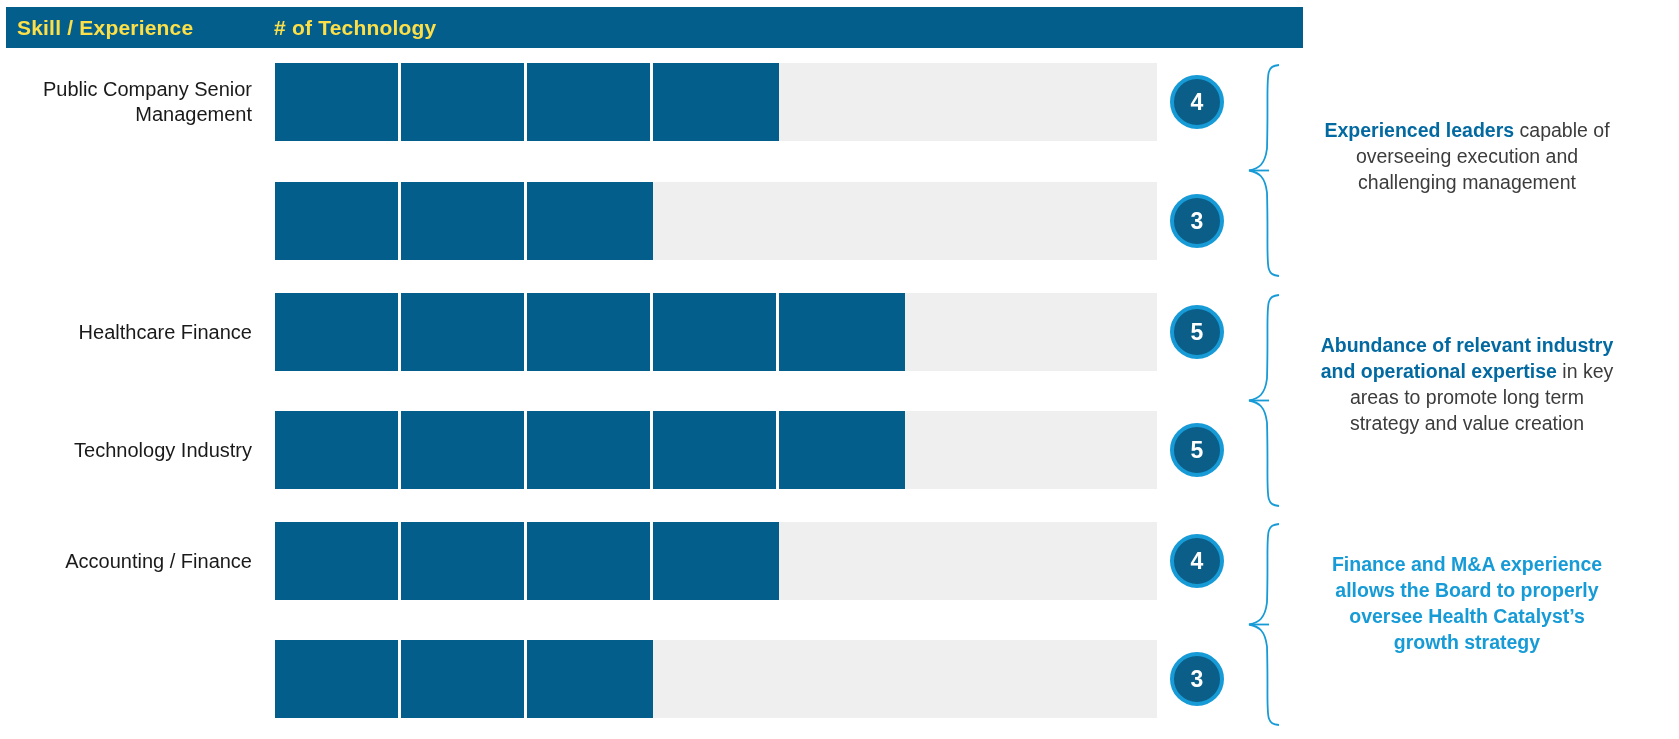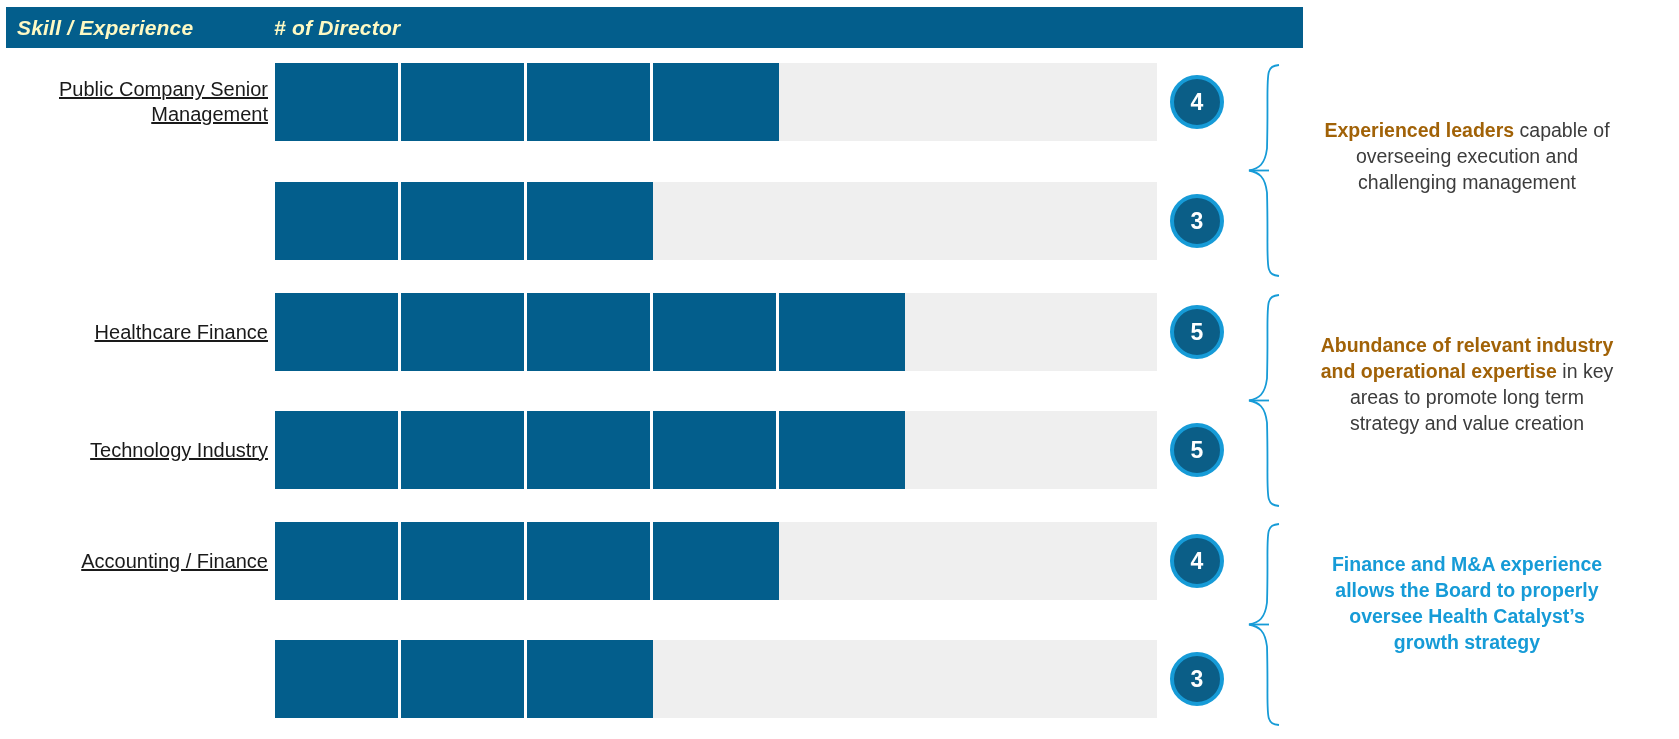--- a/index.html
+++ b/index.html
@@ -24,59 +24,57 @@
     left: 6px;
     top: 7px;
     width: 1297px;
     height: 41px;
     background: #035E8C;
   }
   #header-band .hdr-cell {
     position: absolute;
     top: 50%;
     transform: translateY(-50%);
-    color: #fef9c3;
+    color: #fde047;
     font-weight: bold;
     font-size: 21px;
     letter-spacing: .2px;
     white-space: nowrap;
-    font-style: italic;
   }
   #hdr-skill { left: 11px; }
   #hdr-count { left: 268px; }
 
   
   #rows {
     position: absolute;
     left: 0;
     top: 0;
     width: 1679px;
     height: 739px;
   }
   .row {
     position: absolute;
     left: 0;
     width: 1240px;
     height: 78px;
   }
   .row-label {
     position: absolute;
-    left: 16px;
+    left: 0;
     top: 0;
     width: 252px;
     height: 78px;
     display: flex;
     align-items: center;
     justify-content: flex-end;
     text-align: right;
     font-size: 20px;
     line-height: 1.23;
     color: #1a1a1a;
     white-space: pre-line;
-    text-decoration: underline;
   }
   .bar-track {
     position: absolute;
     left: 275px;
     top: 0;
     width: 882px;
     height: 78px;
     background: #EFEFEF;
   }
   .seg {
@@ -121,29 +119,29 @@
   }
   .annot-text {
     position: absolute;
     left: 72px;
     width: 300px;
     text-align: center;
     font-size: 19.5px;
     line-height: 1.33;
     color: #3c3c3c;
   }
-  .annot-text b { color: #a16207; }
+  .annot-text b { color: #0369a1; }
   .annot-text.all-accent { color: #169BD7; font-weight: bold; }
 </style>
 </head>
 <body>
 
 <div id="header-band">
   <div class="hdr-cell" id="hdr-skill">Skill / Experience</div>
-  <div class="hdr-cell" id="hdr-count"># of Director</div>
+  <div class="hdr-cell" id="hdr-count"># of Technology</div>
 </div>
 
 <div id="rows">
     <div class="row" style="top: 63px;">
       <div class="row-label">Public Company Senior
 Management</div>
       <div class="bar-track">
         <div class="seg" style="left: 0px; width: 126px;"></div>
         <div class="seg" style="left: 126px; width: 126px;"></div>
         <div class="seg" style="left: 252px; width: 126px;"></div>

